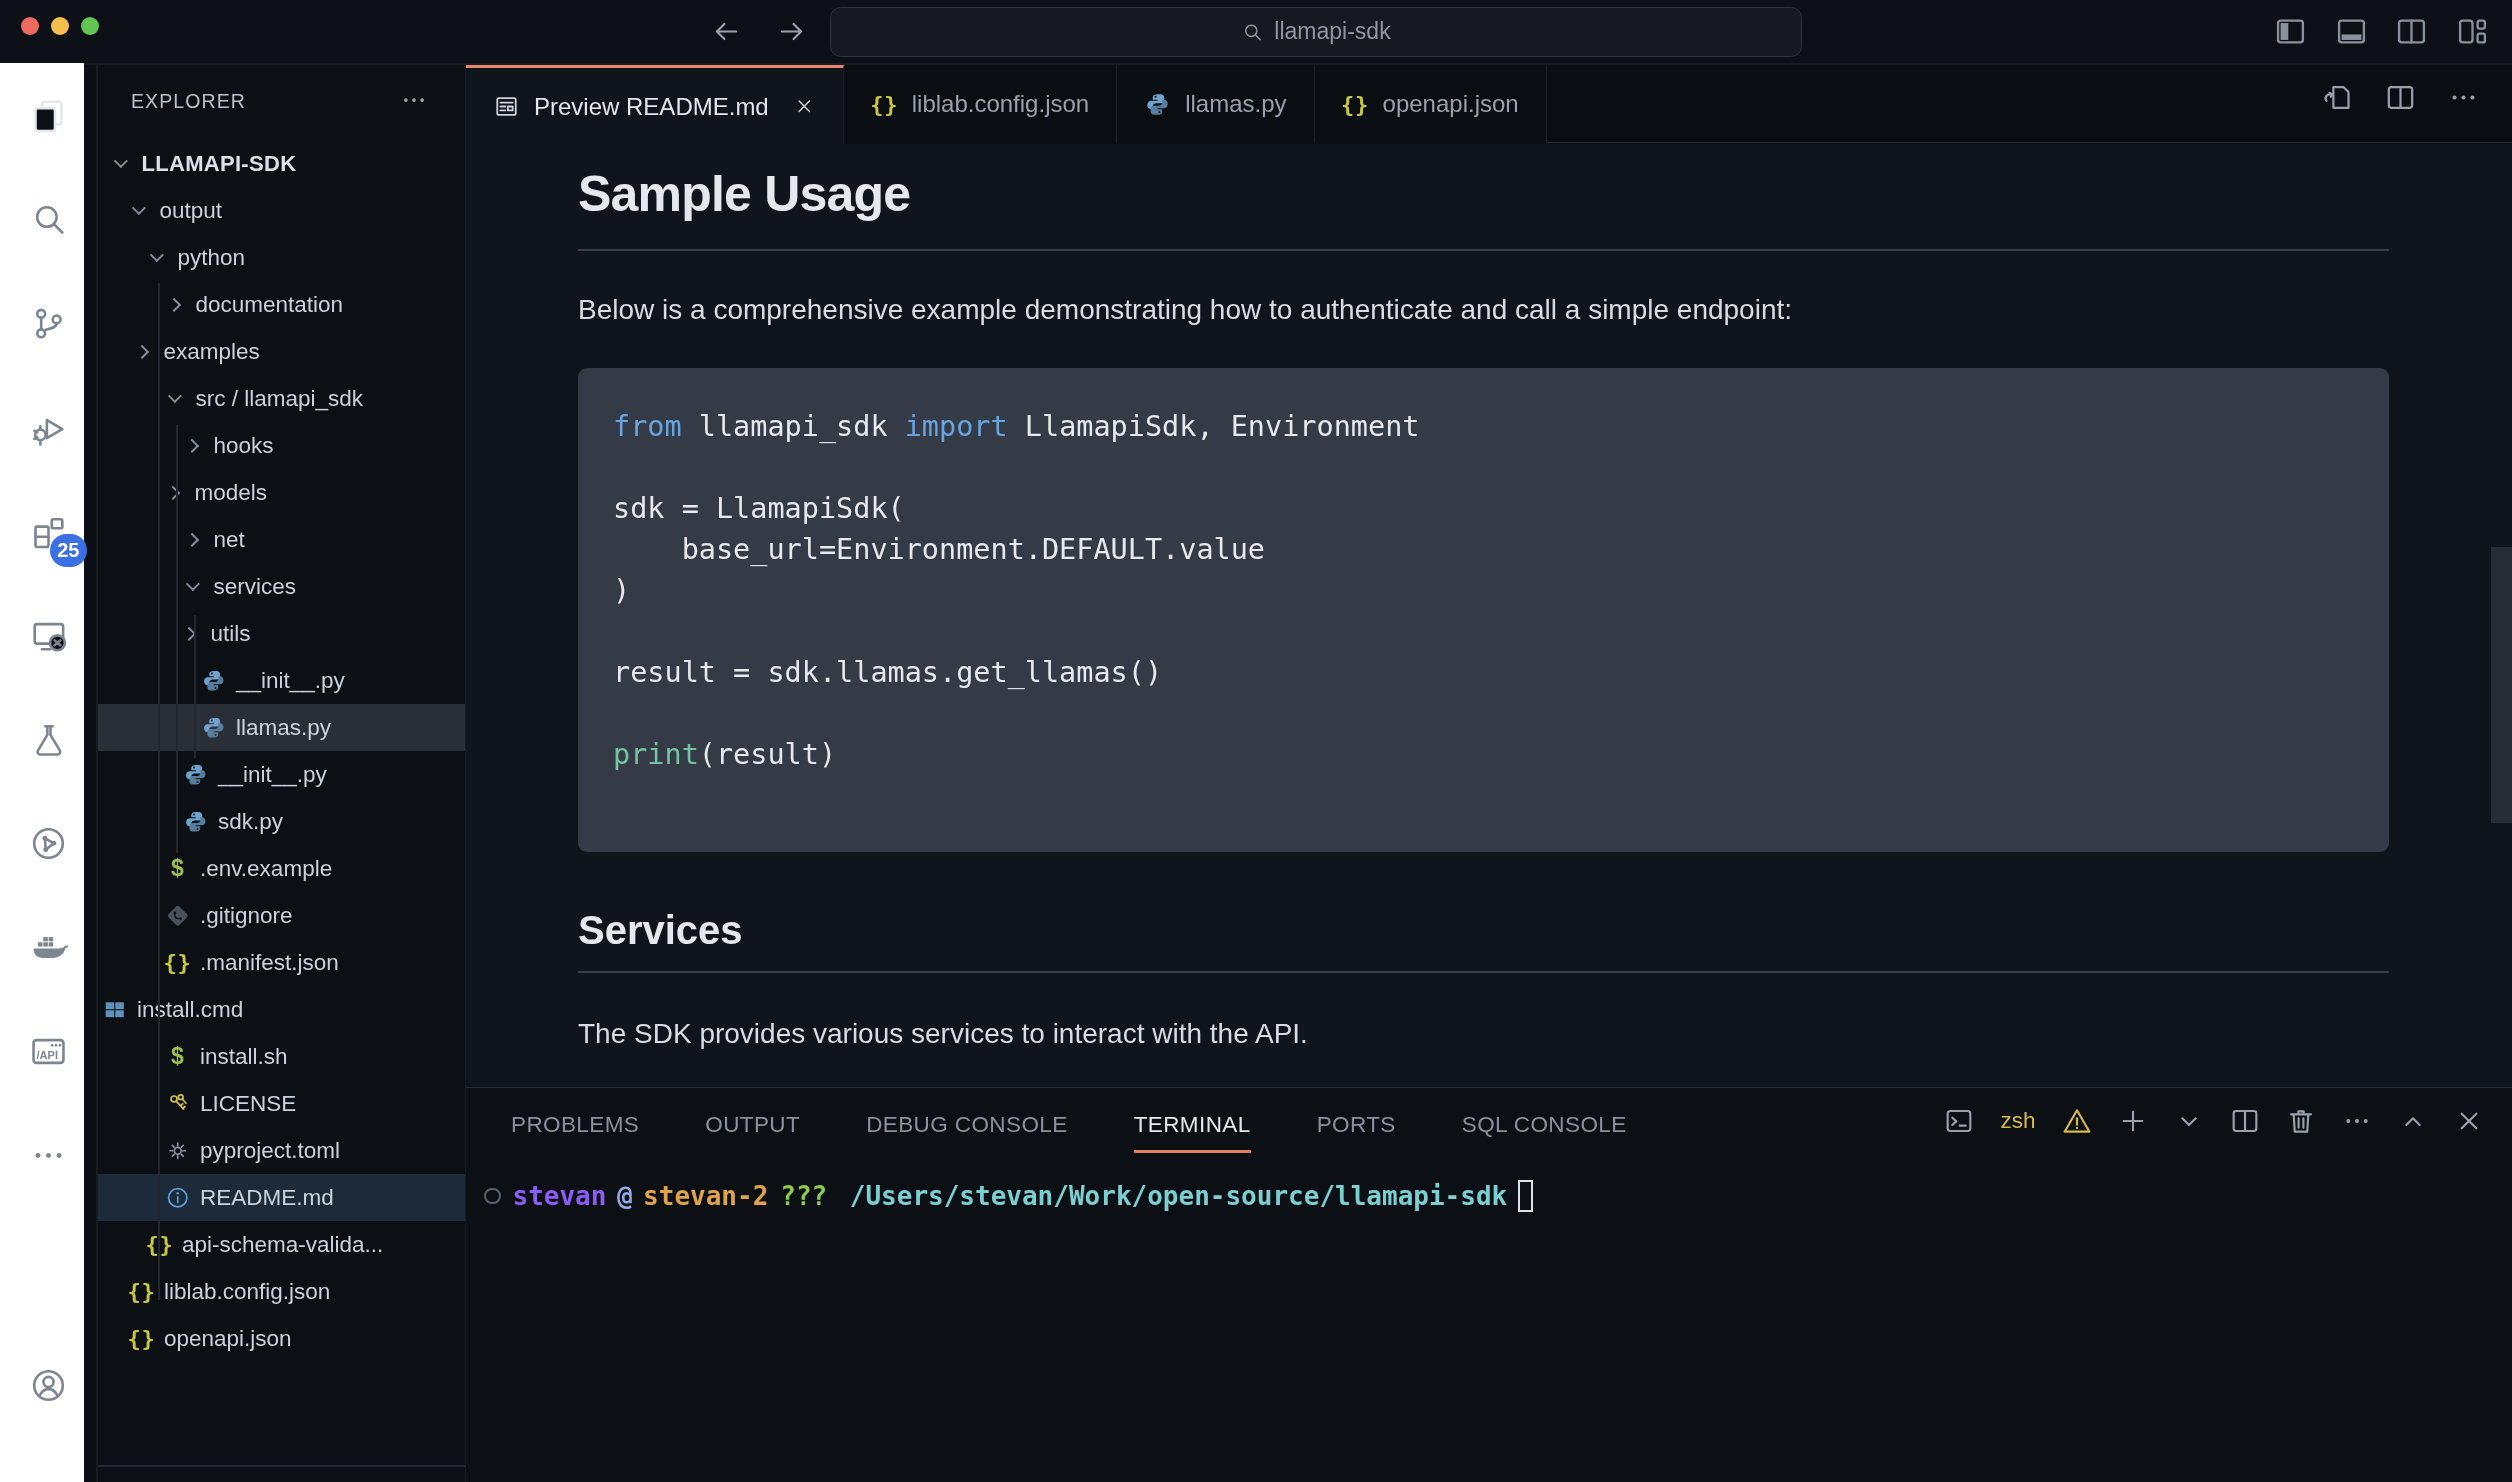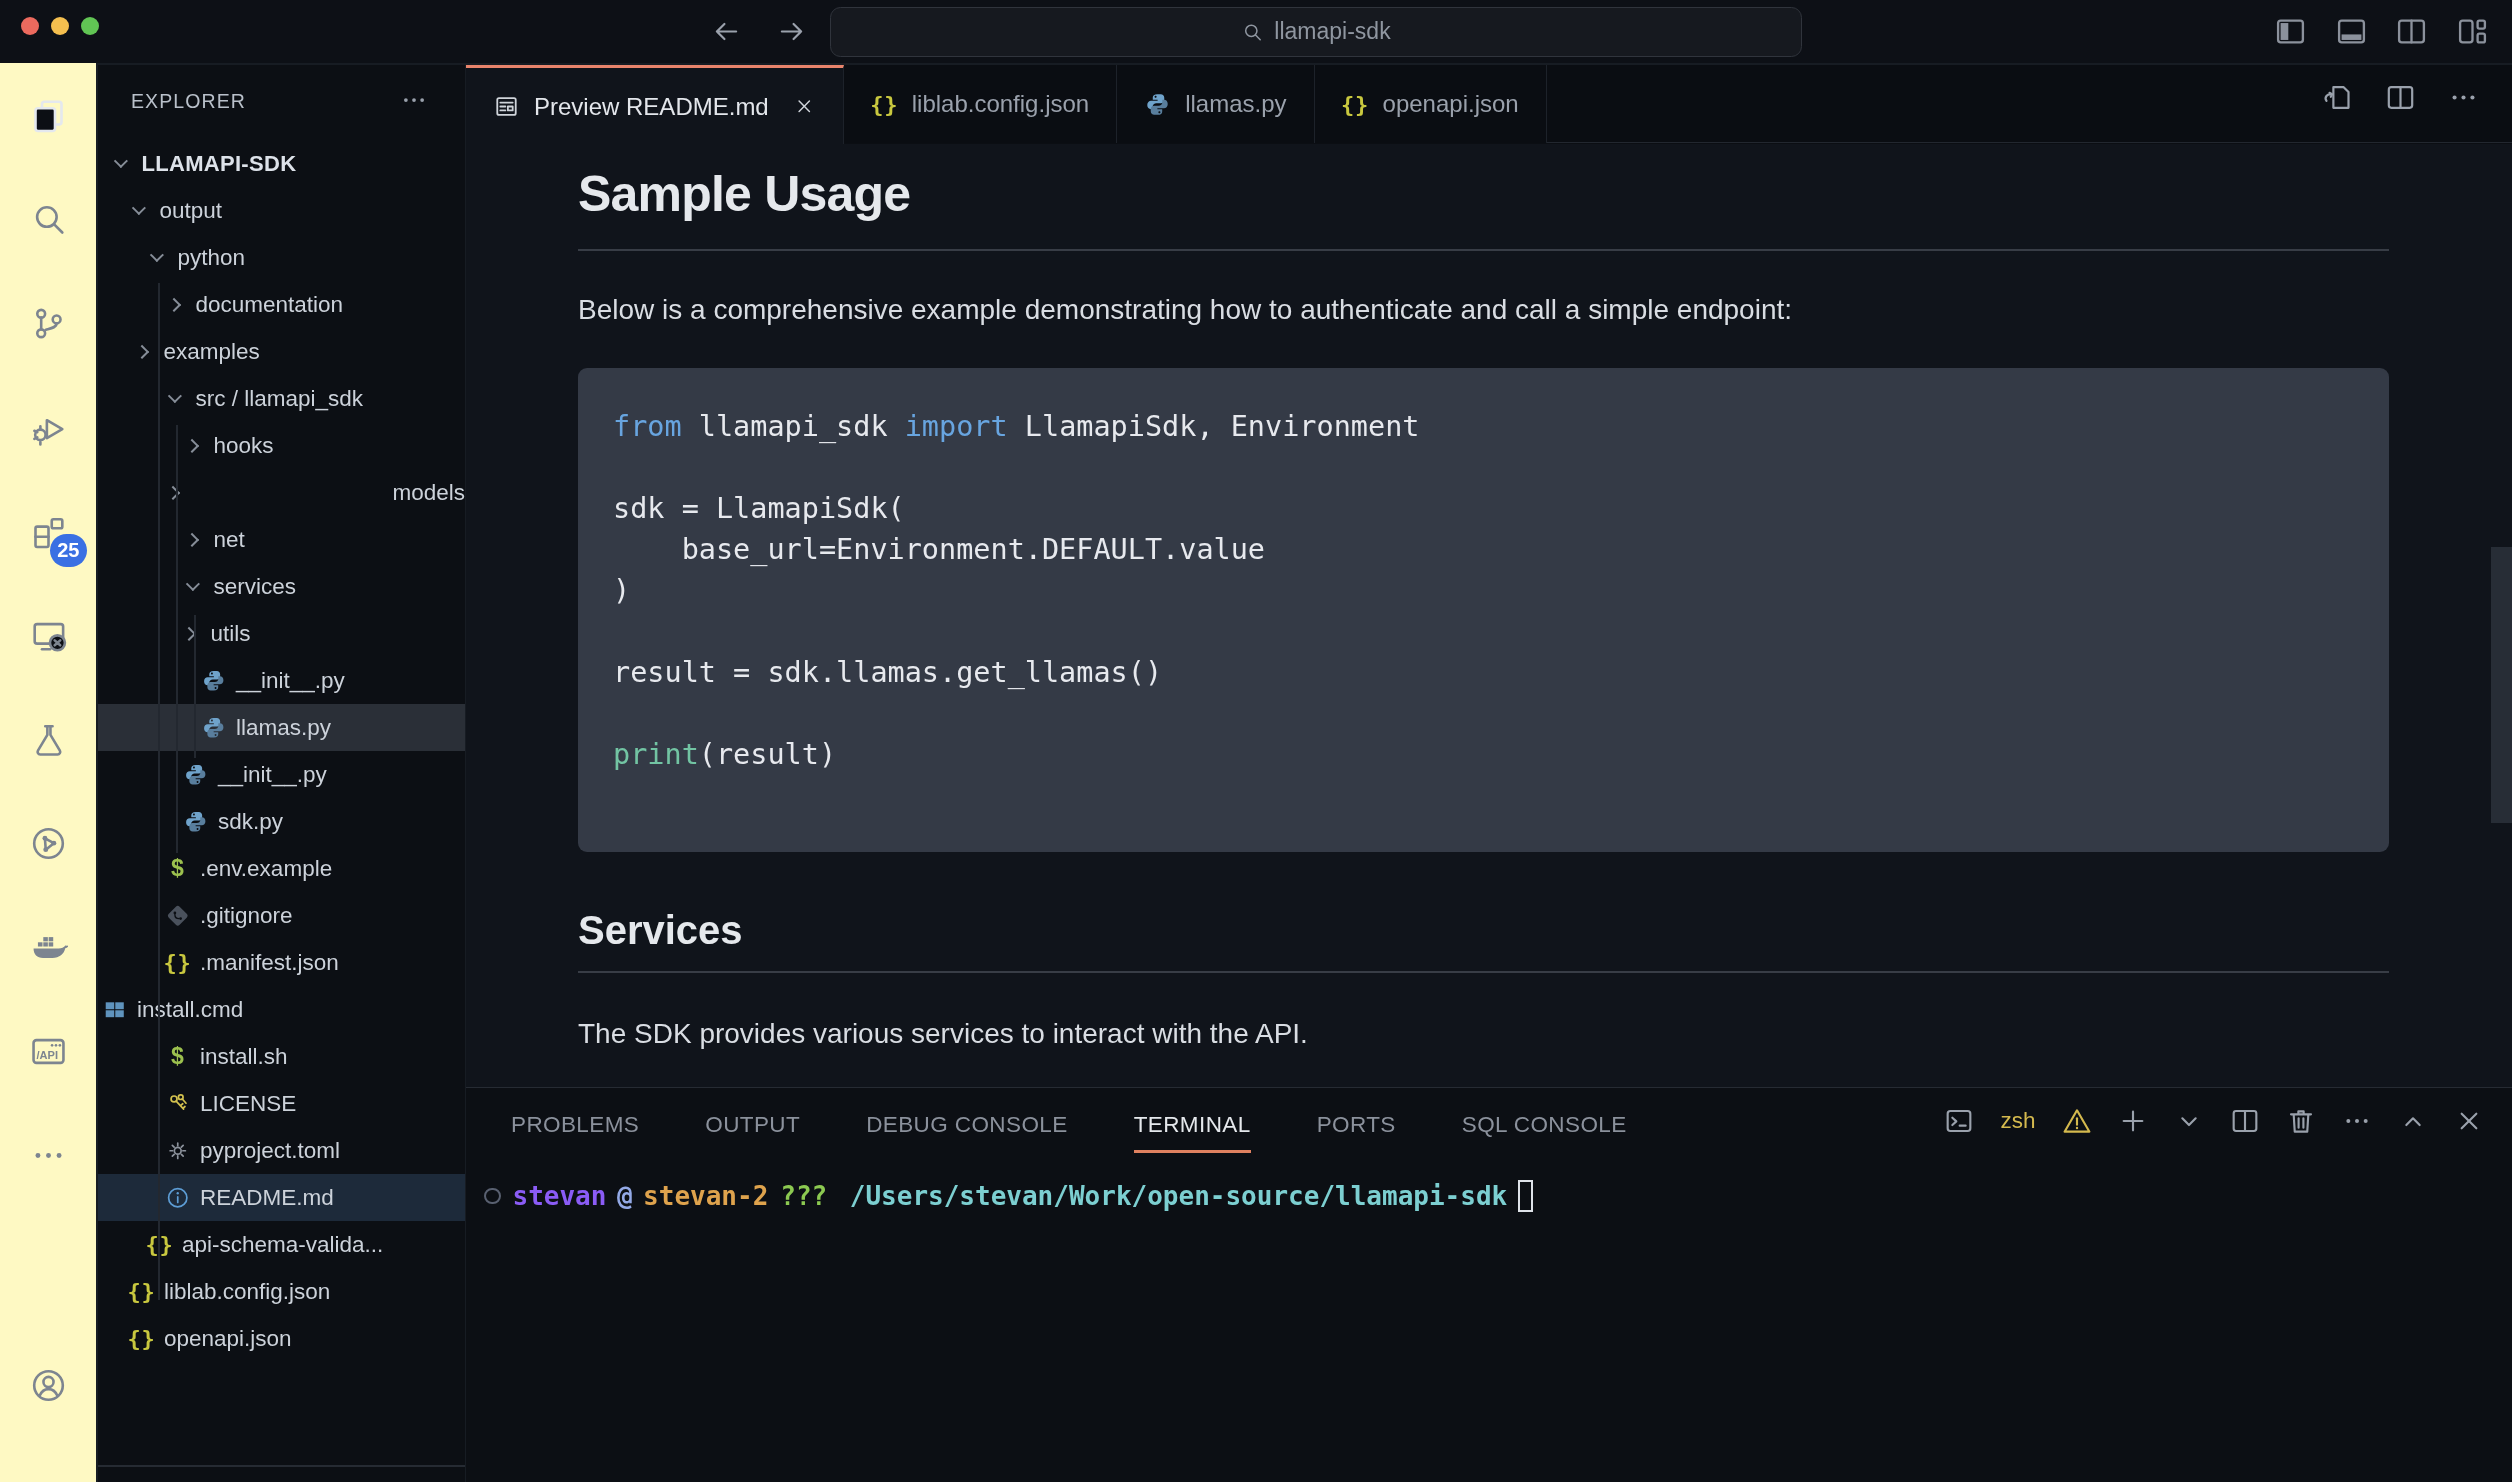--- a/index.html
+++ b/index.html
@@ -19,21 +19,21 @@
                gap:10.5px; color:#8f96a0; font-size:23px; }
   .searchbox .icon { width:22.5px; height:22.5px; }
   .tb-icons { position:absolute; right:22.5px; top:13.5px; display:flex; gap:25.5px; color:#8b919c; }
   .tb-icons .icon { width:35px; height:35px; }
 
   
   .hline { position:absolute; left:0; top:63px; width:2512px; height:1.5px; background:#171c23; }
   .vline { position:absolute; top:63px; bottom:0; width:1.5px; background:#171c23; }
 
   
-  .activitybar { position:absolute; left:0; top:63px; width:96px; bottom:0; background:#fef9c3; }
+  .activitybar { position:absolute; left:0; top:63px; width:84px; bottom:0; background:#ffffff; }
   .ab-item { position:relative; width:96px; height:104px; display:flex; align-items:center; justify-content:center; color:#7d8590; cursor:pointer; }
   .ab-item.active { color:#e4e8ee; }
   .ab-item .icon { width:39px; height:39px; }
   .ab-bottom { position:absolute; left:0; bottom:45px; width:96px; }
   .badge { position:absolute; right:9px; bottom:16.5px; min-width:36px; height:33px; padding:0 7.5px; background:#3a70e3;
            border-radius:18px; color:#fff; font-size:20px; font-weight:700; display:flex; align-items:center; justify-content:center; }
 
   
   .sidebar { position:absolute; left:98px; top:65px; width:367px; bottom:0; background:#0c0f14; overflow:hidden; }
   .sb-header { position:absolute; left:0; top:0; width:100%; height:72px; display:flex; align-items:center; }
@@ -335,21 +335,21 @@
           <span class="chev down"></span>
         </span>
         <span class="tlabel">src / llamapi_sdk</span>
       </div>
       <div class="trow" style="padding-left: 81px;">
         <span class="chevbox">
           <span class="chev right"></span>
         </span>
         <span class="tlabel">hooks</span>
       </div>
-      <div class="trow" style="padding-left: 62px; justify-content: space-between;">
+      <div class="trow" style="padding-left: 62px;">
         <span class="chevbox">
           <span class="chev right"></span>
         </span>
         <span class="tlabel">models</span>
       </div>
       <div class="trow" style="padding-left: 81px;">
         <span class="chevbox">
           <span class="chev right"></span>
         </span>
         <span class="tlabel">net</span>

